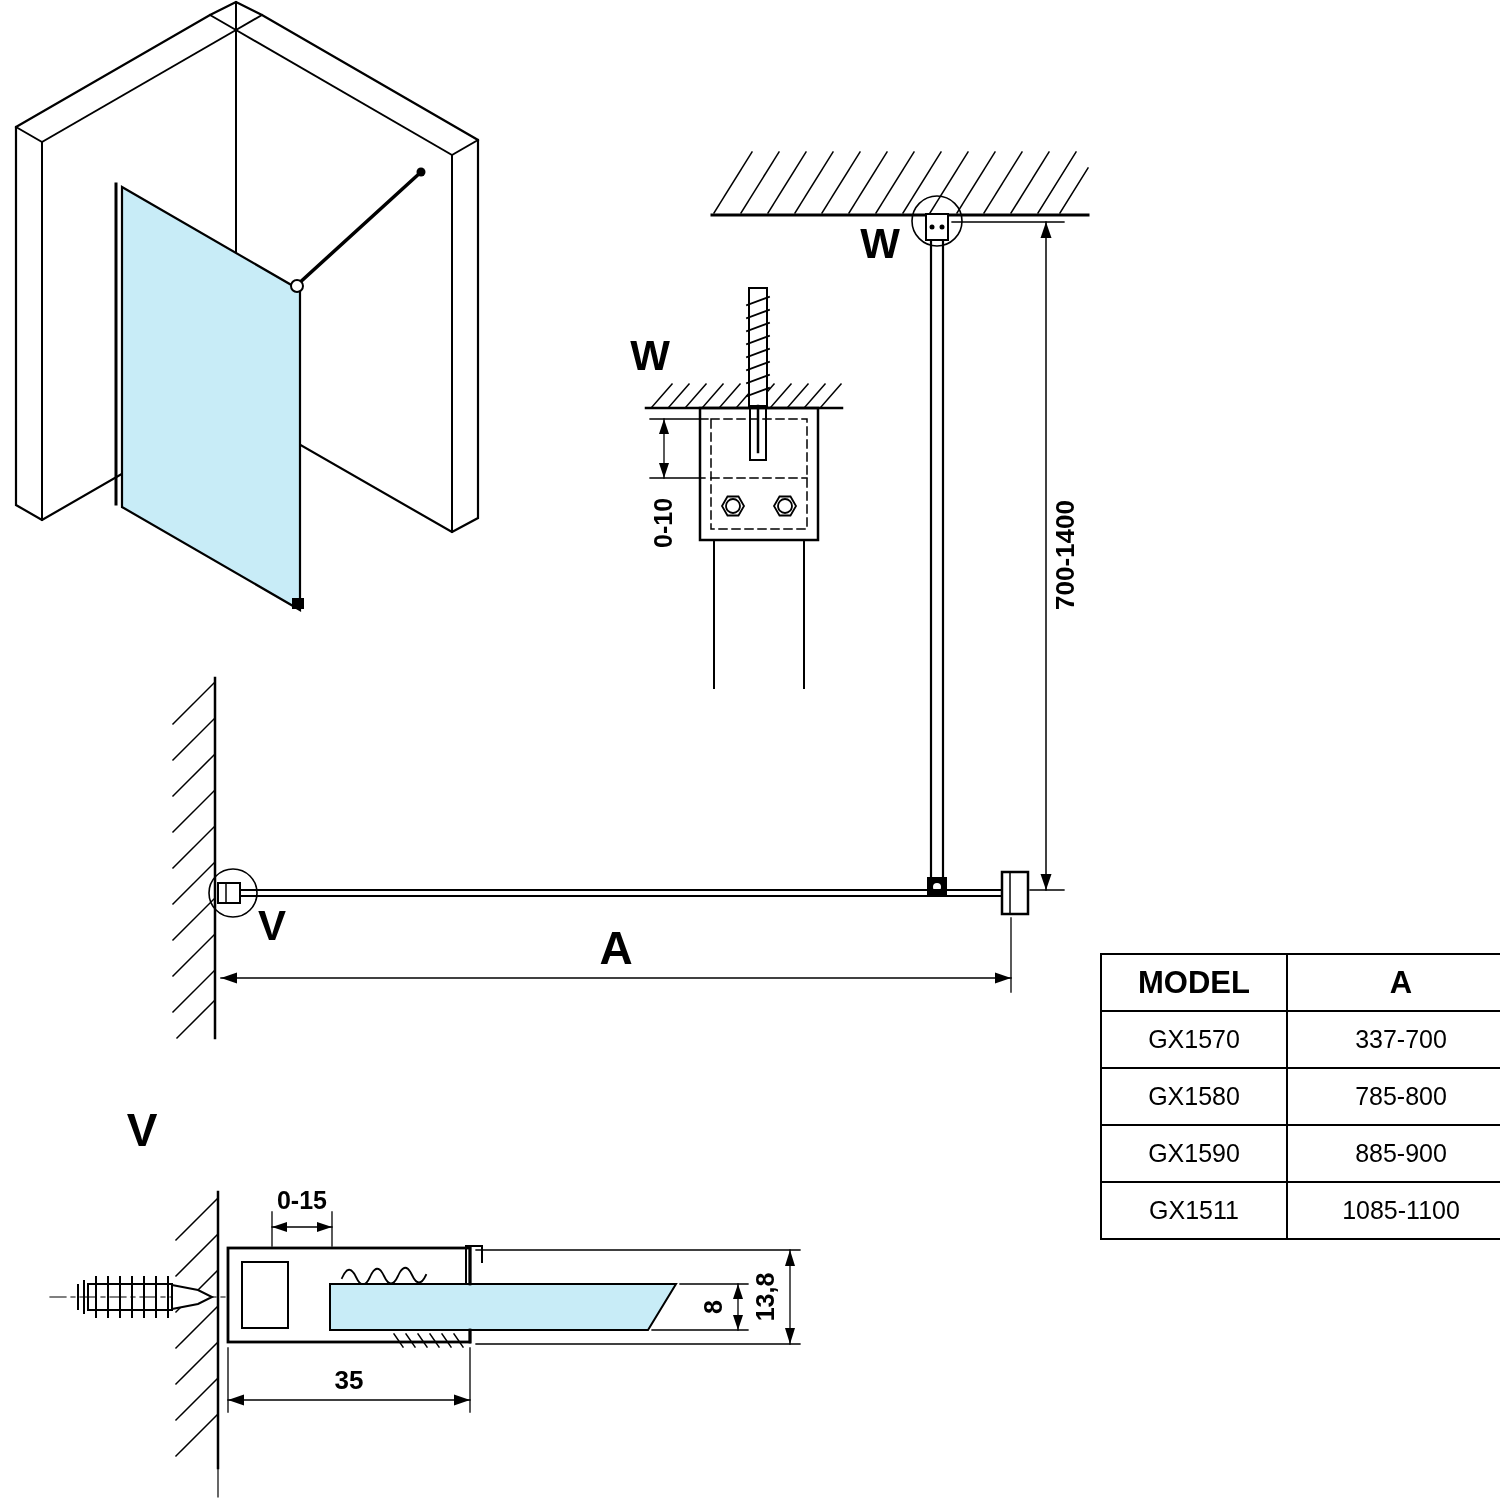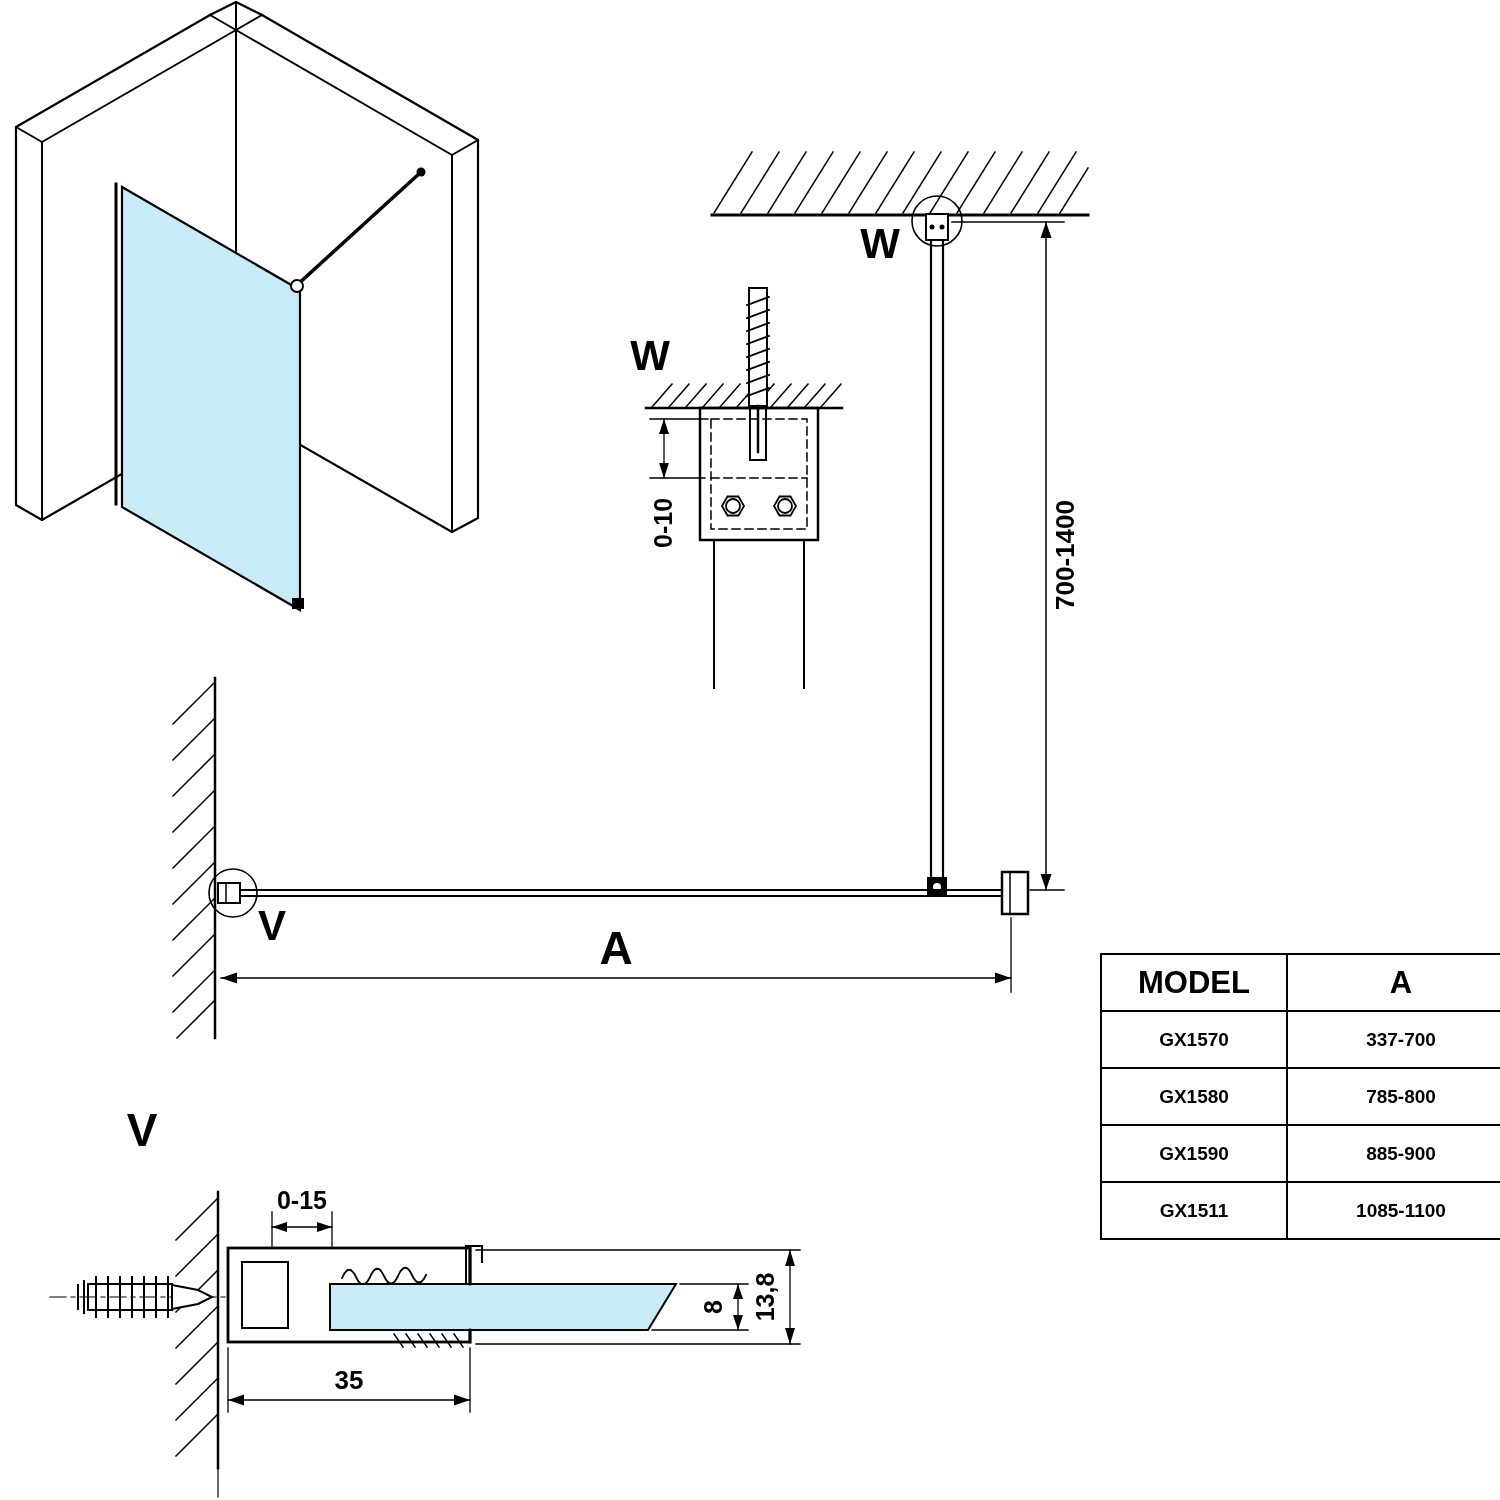--- a/index.html
+++ b/index.html
@@ -4,21 +4,21 @@
 <style>
   html,body{margin:0;padding:0;background:#fff;}
   .canvas{position:relative;width:1500px;height:1500px;background:#fff;
           font-family:"Liberation Sans",sans-serif;overflow:hidden;}
   .canvas svg{position:absolute;left:0;top:0;}
   svg text{fill:#000;stroke:none;font-family:"Liberation Sans",sans-serif;font-weight:bold;}
   .t42{font-size:42px;} .t46{font-size:46px;} .t25{font-size:25px;} .t26{font-size:26px;}
   .model-table{position:absolute;left:1100px;top:953px;width:416px;border-collapse:collapse;
                table-layout:fixed;background:#fff;}
   .model-table th,.model-table td{border:2px solid #000;height:55px;text-align:center;
-               vertical-align:middle;color:#000;padding:0;font-size:19px;font-weight:bold;}
+               vertical-align:middle;color:#000;padding:0;font-size:25px;font-weight:normal;}
   .model-table th{font-weight:bold;font-size:31px;}
 </style>
 </head>
 <body>
 
 <div class="canvas">
 <svg width="1500" height="1500" viewBox="0 0 1500 1500">
 <g stroke="#000" fill="none" stroke-width="2" stroke-linecap="square">
 
   <g>

